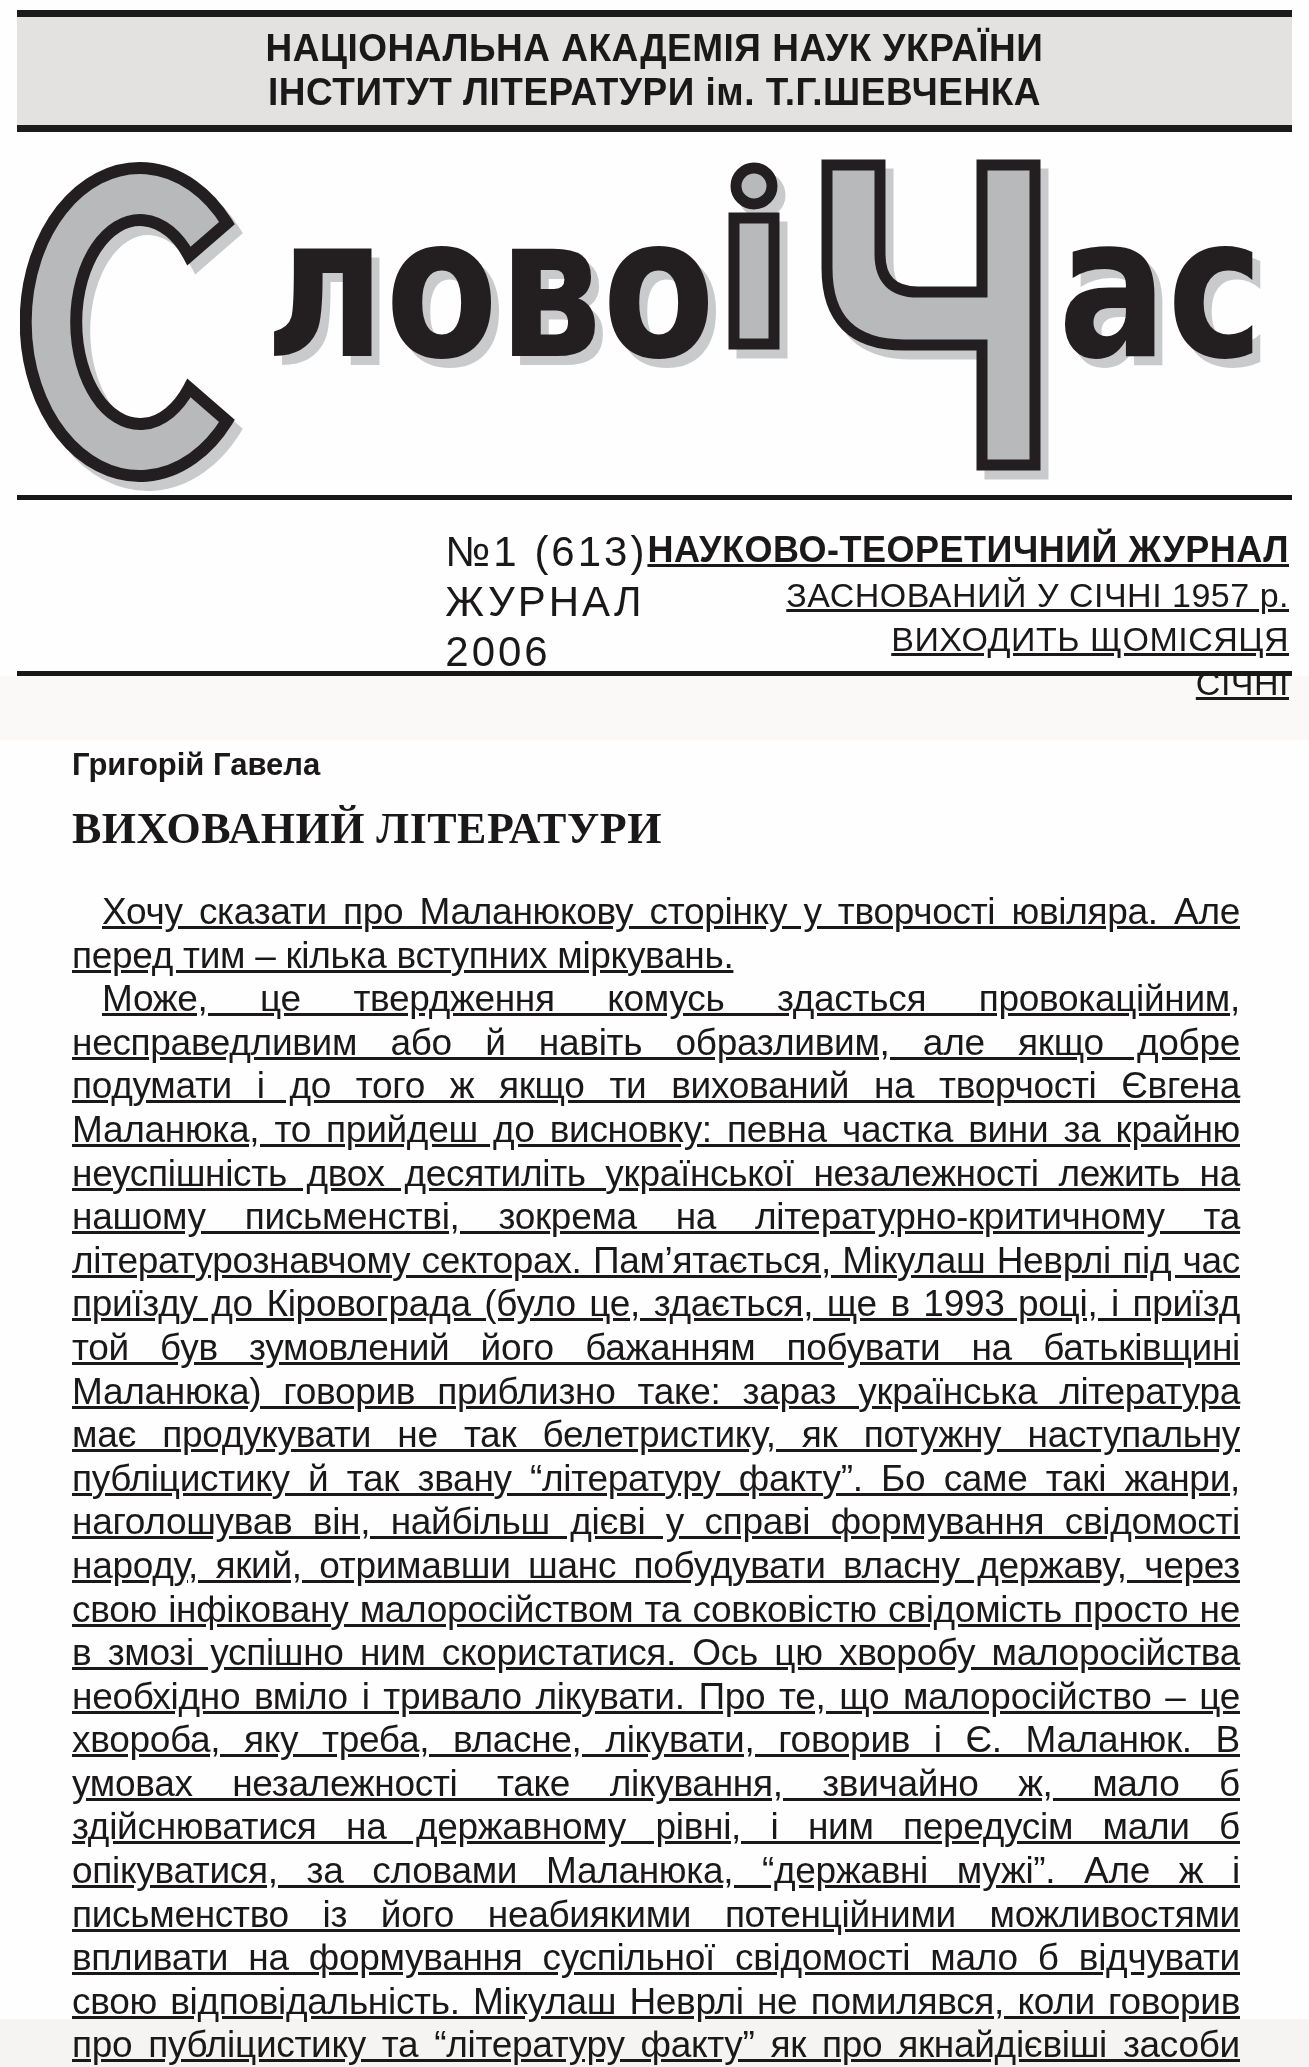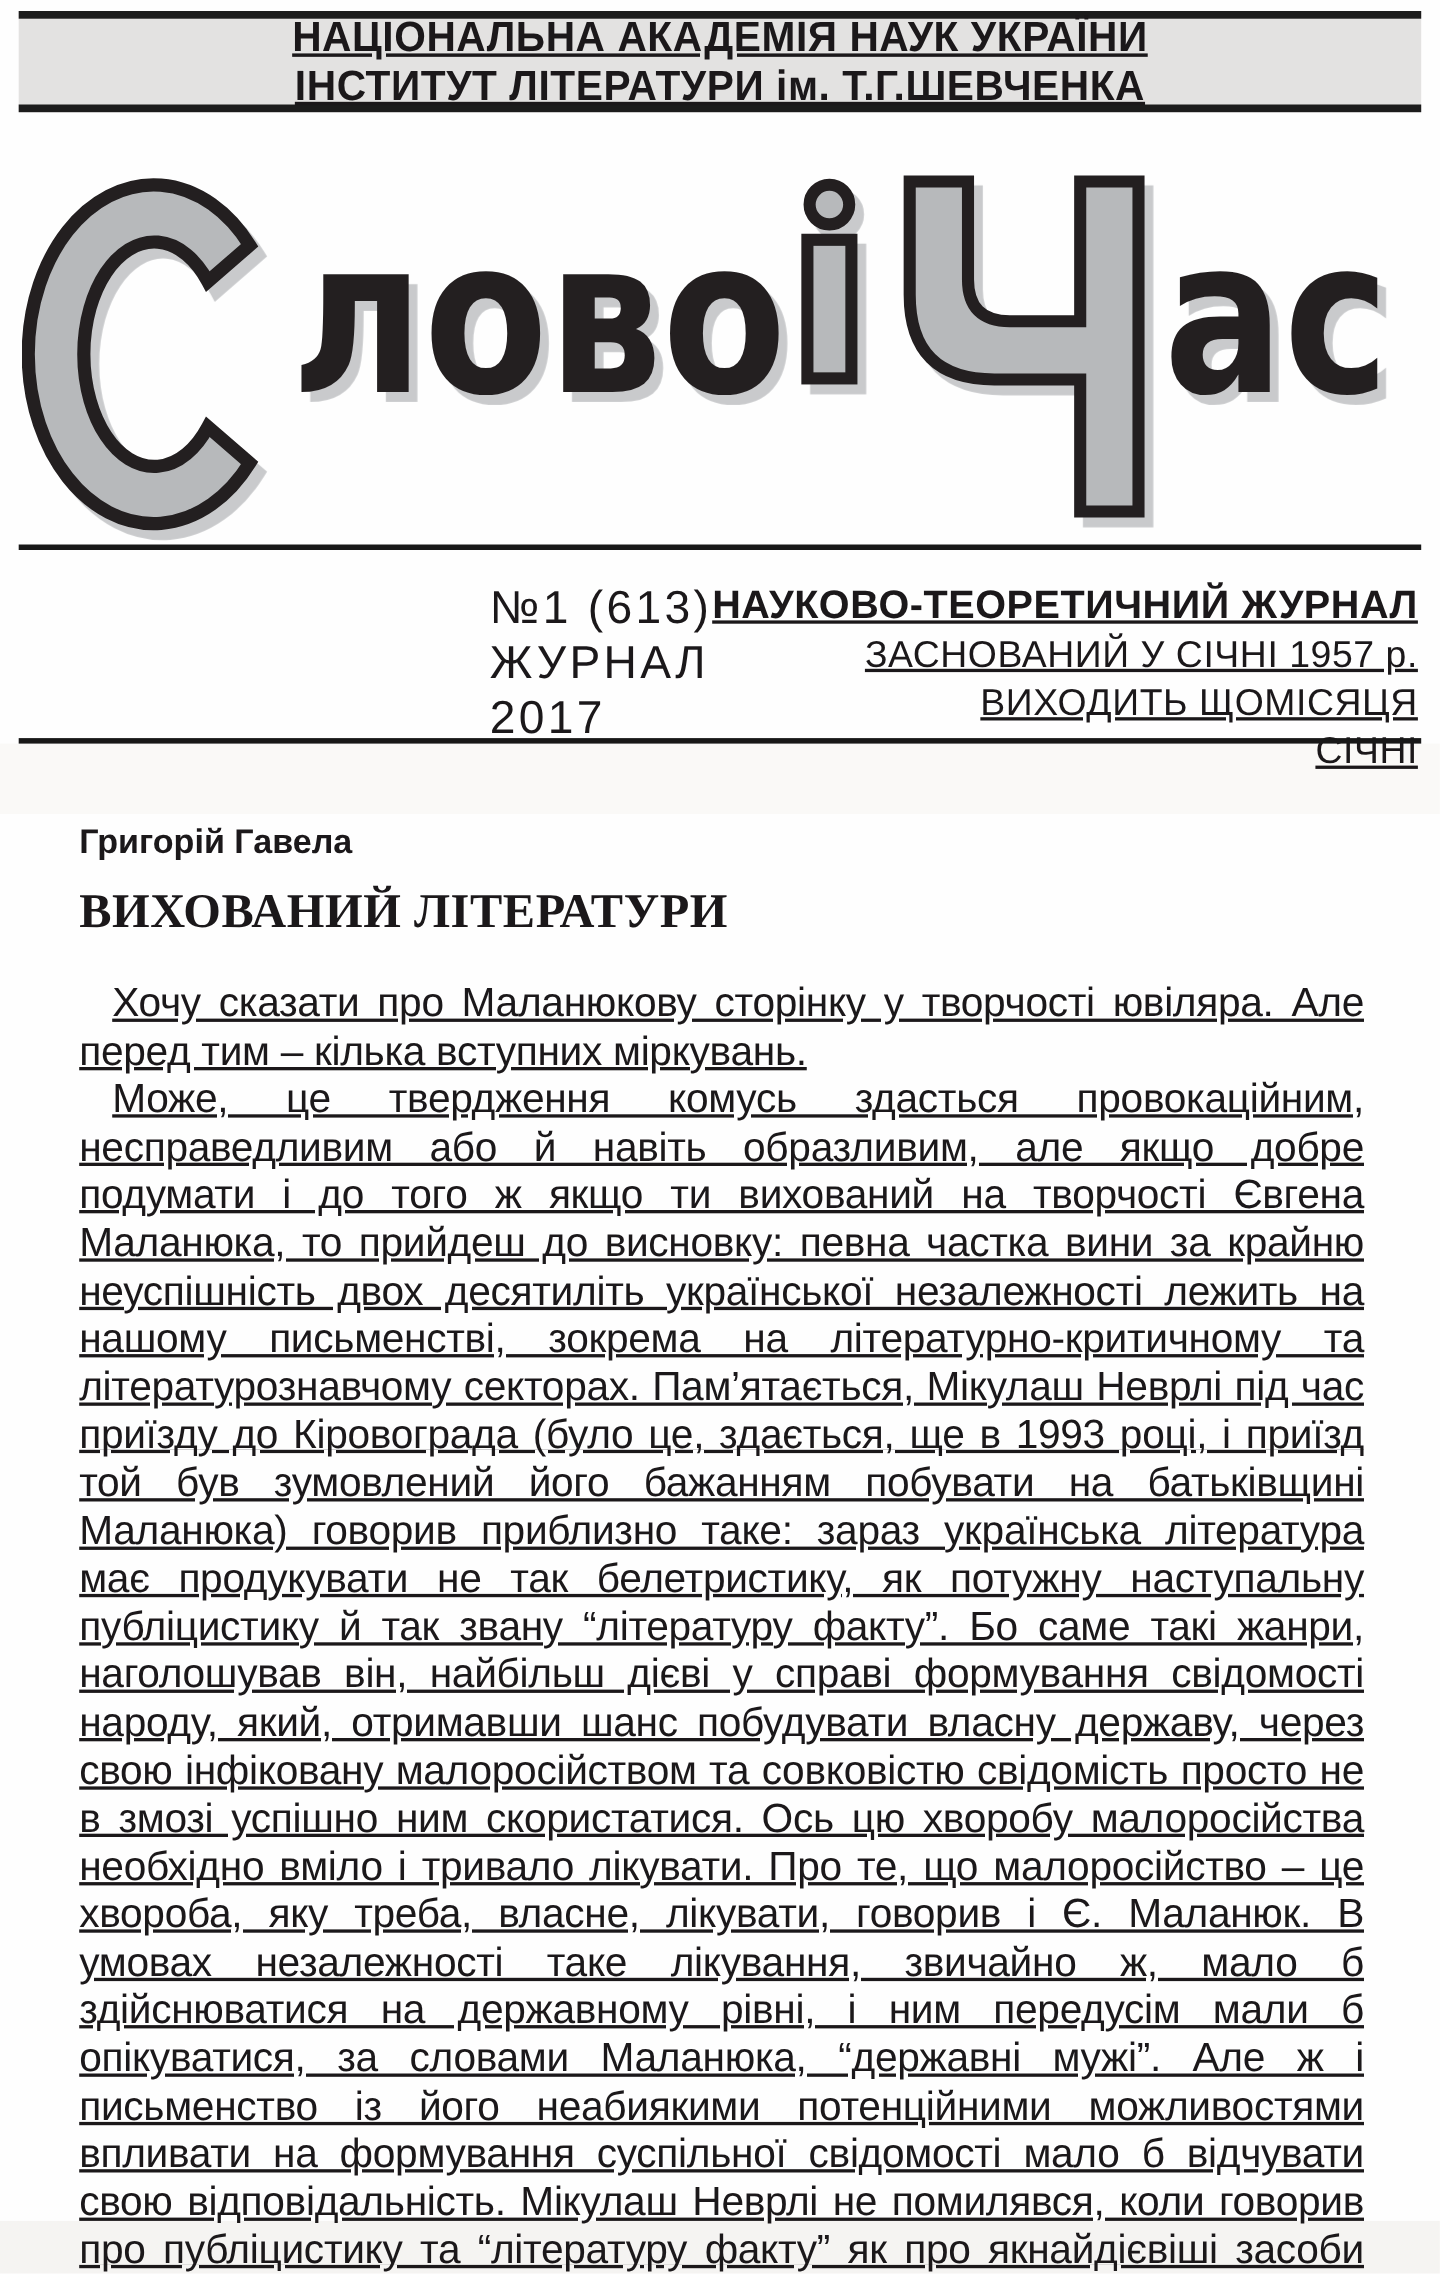--- a/index.html
+++ b/index.html
@@ -9,23 +9,23 @@
     font-family:"Liberation Sans", sans-serif;
   }
   .page { position:absolute; inset:0; background:#fefefe; }
 
   
   .tint-top    { position:absolute; left:0; right:0; top:676px; height:64px; background:#faf9f7; }
   .tint-bottom { position:absolute; left:0; right:0; bottom:0; height:48px; background:#f5f4f2; }
 
   
   .publisher-banner {
-    position:absolute; left:17px; right:17px; top:10px; height:92px; box-sizing:border-box;
+    position:absolute; left:17px; right:17px; top:10px; height:122px; box-sizing:border-box;
     background:#e3e2e1; border-top:7px solid #1c1c1c; border-bottom:7px solid #1c1c1c;
-    display:flex; flex-direction:column; justify-content:center; align-items:center;text-decoration:underline;
+    display:flex; flex-direction:column; justify-content:center; align-items:center;
   }
   .publisher-line {
     font-weight:bold; font-size:37px; line-height:44px; letter-spacing:0.5px;
     transform:scaleY(1.04); white-space:nowrap;
   }
 
   
   .logo-svg { position:absolute; left:20px; top:158px; filter:drop-shadow(8px 9px 0 #c9cacc); }
   .gray-shape { fill:#b7b9bb; stroke:#231f20; stroke-width:11; }
   .gray-shape-thick { fill:#b7b9bb; stroke:#231f20; stroke-width:12; }
@@ -78,21 +78,21 @@
     <path class="gray-shape" d="M807,7 H860 V96 Q860,134 898,134 H962 V7 H1015 V307 H962 V187 H884 Q807,187 807,110 Z"></path>
     <text class="logo-word" x="1038" y="198" textLength="205" lengthAdjust="spacingAndGlyphs">ас</text>
   </svg>
 
   <div class="rule rule-top"></div>
 
   <div class="issue-info">
     <div class="issue-left">
       <div>№1 (613)</div>
       <div>ЖУРНАЛ</div>
-      <div>2017</div>
+      <div>2006</div>
     </div>
     <div class="issue-right">
       <div class="type">НАУКОВО-ТЕОРЕТИЧНИЙ ЖУРНАЛ</div>
       <div class="sub">ЗАСНОВАНИЙ У СІЧНІ 1957 р.</div>
       <div class="sub">ВИХОДИТЬ ЩОМІСЯЦЯ</div>
       <div class="sub">СІЧНІ</div>
     </div>
   </div>
 
   <div class="rule rule-bottom"></div>

